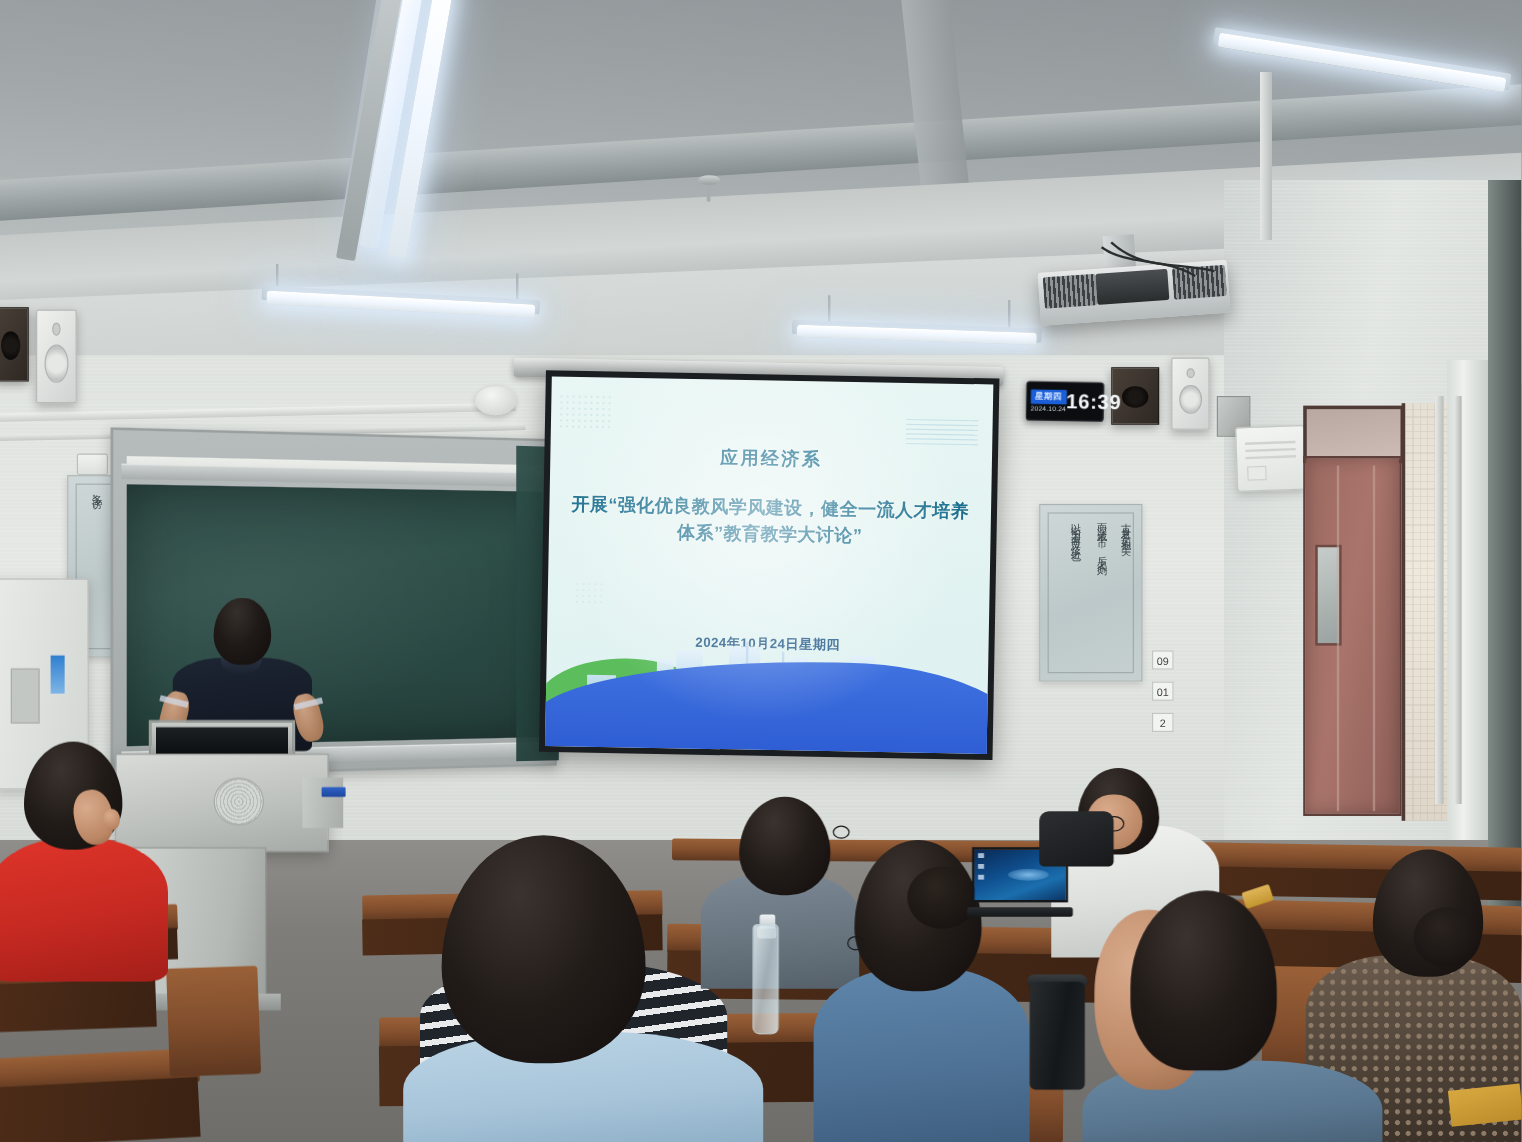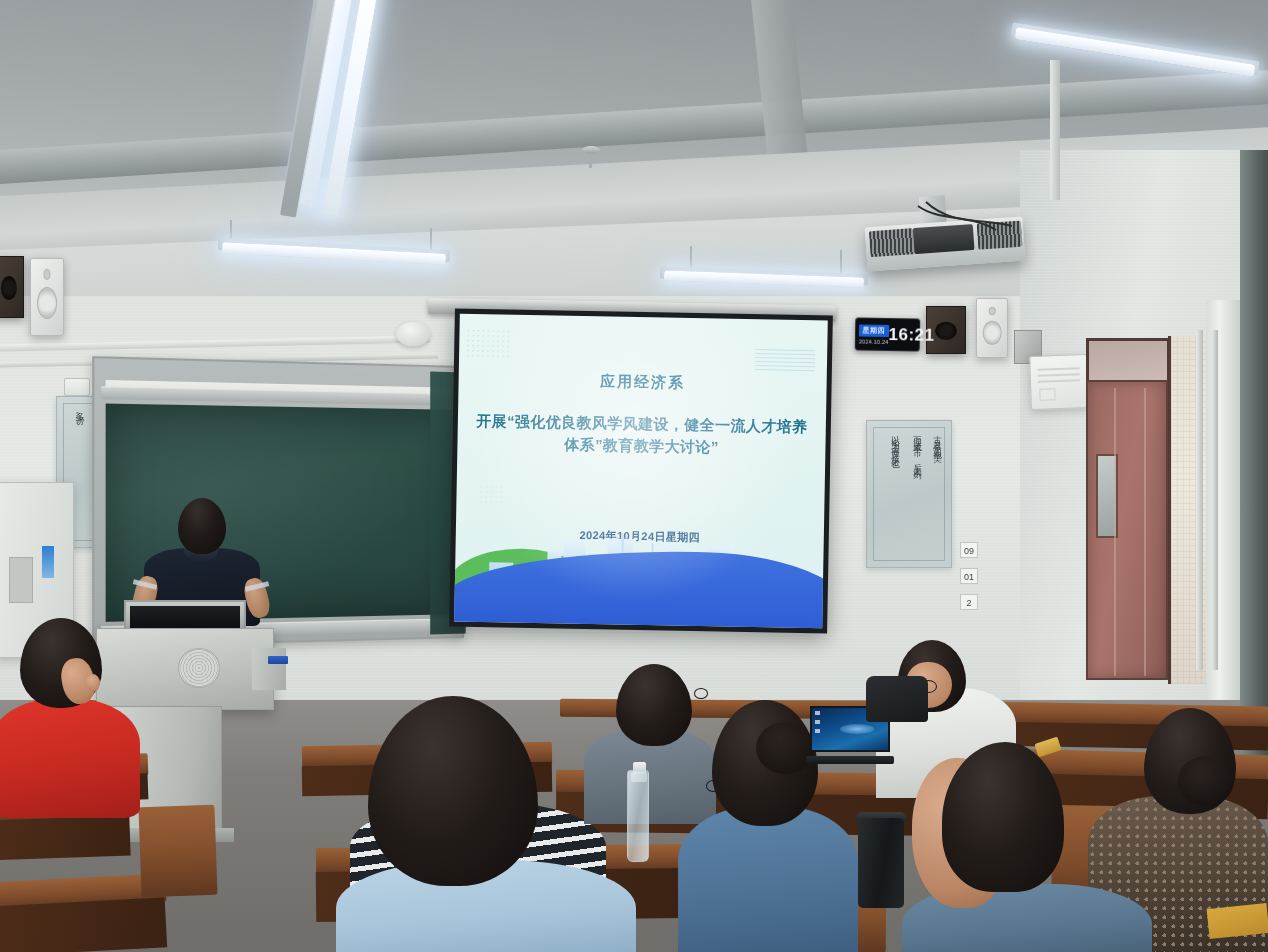--- a/index.html
+++ b/index.html
@@ -616,21 +616,21 @@
       </div>
       <div class="slide-glow"></div>
     </div>
   </div>
 
   <div class="clock">
     <div class="clock-left">
       <div class="clock-dow">星期四</div>
       <div class="clock-date">2024.10.24</div>
     </div>
-    <div class="clock-time">16:21</div>
+    <div class="clock-time">16:39</div>
   </div>
 
   <div style="position:absolute;left:396px;top:322px;width:34px;height:24px;border-radius:50%;
               background:radial-gradient(ellipse at 40% 30%,#f4f6f4,#c9cecb);box-shadow:0 2px 5px rgba(0,0,0,.2);"></div>
 
   <div class="cabinet">
     <div class="cab-panel"></div>
     <div class="cab-label"></div>
   </div>
 

